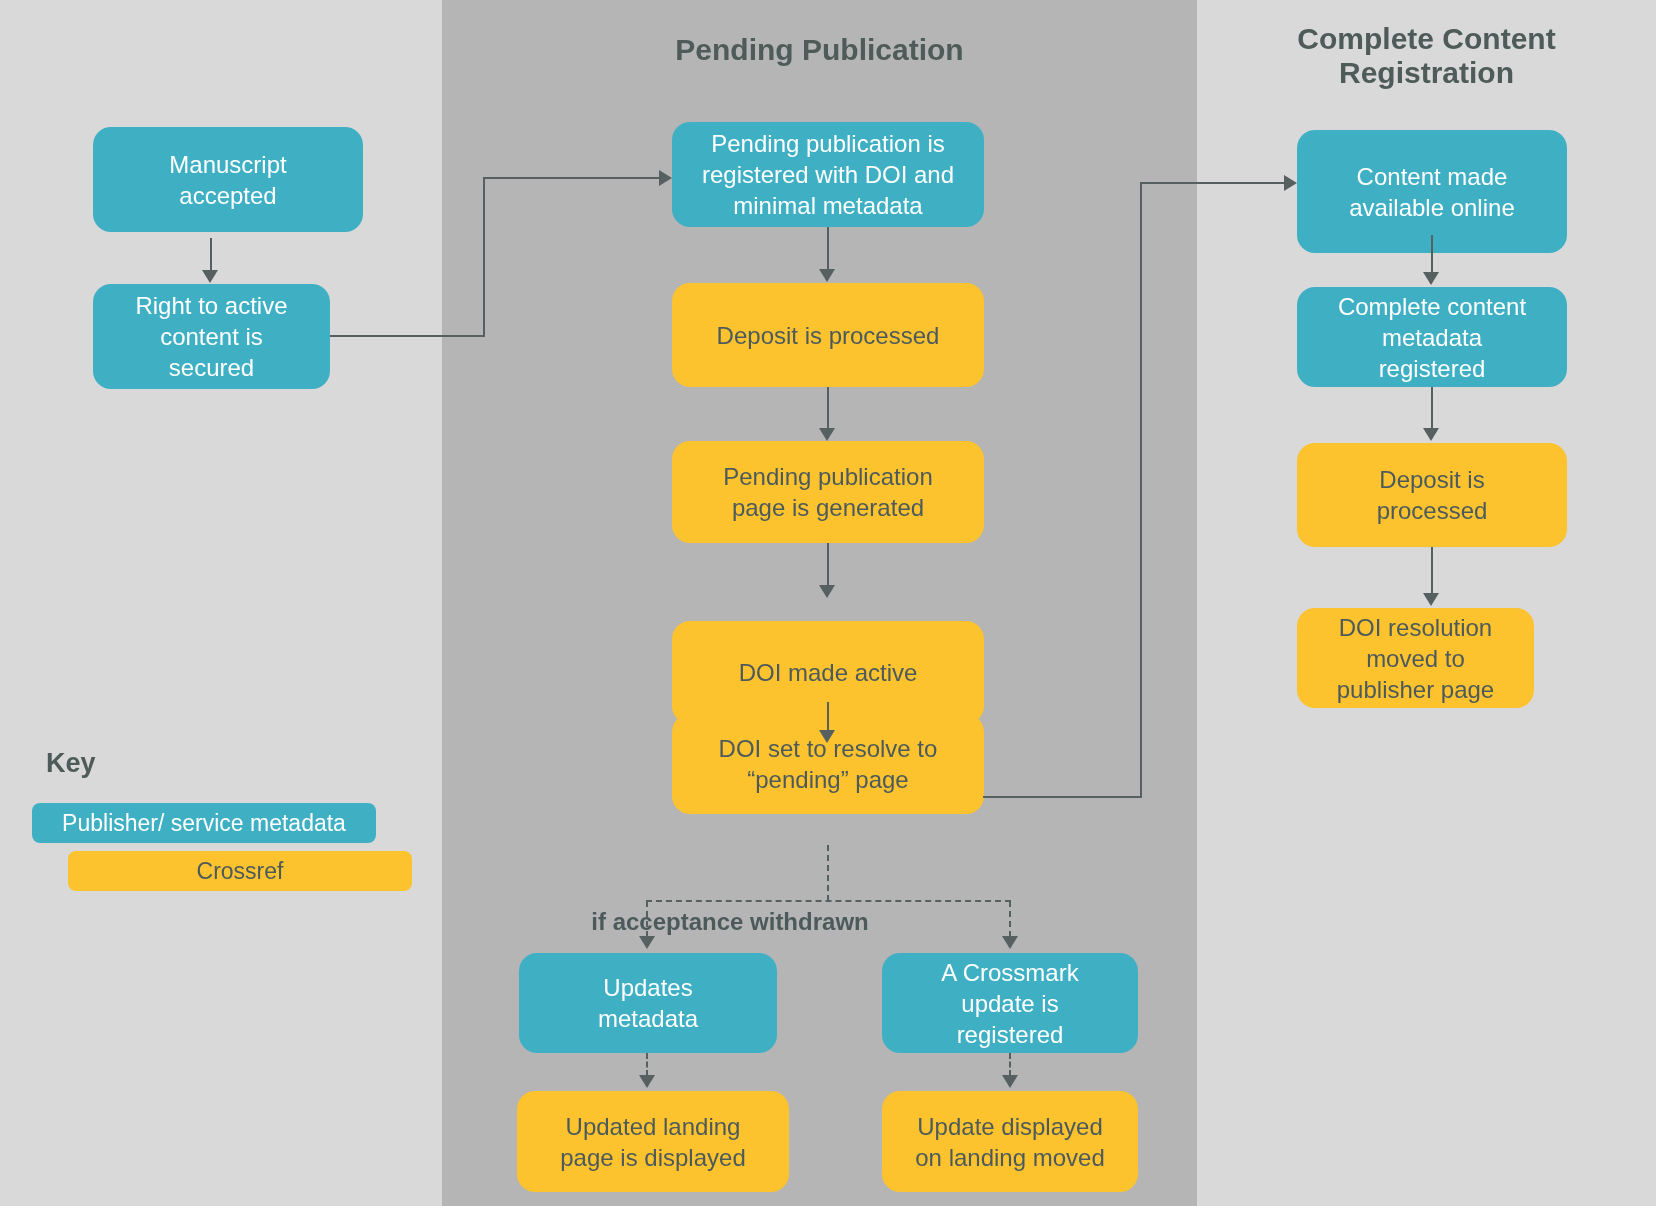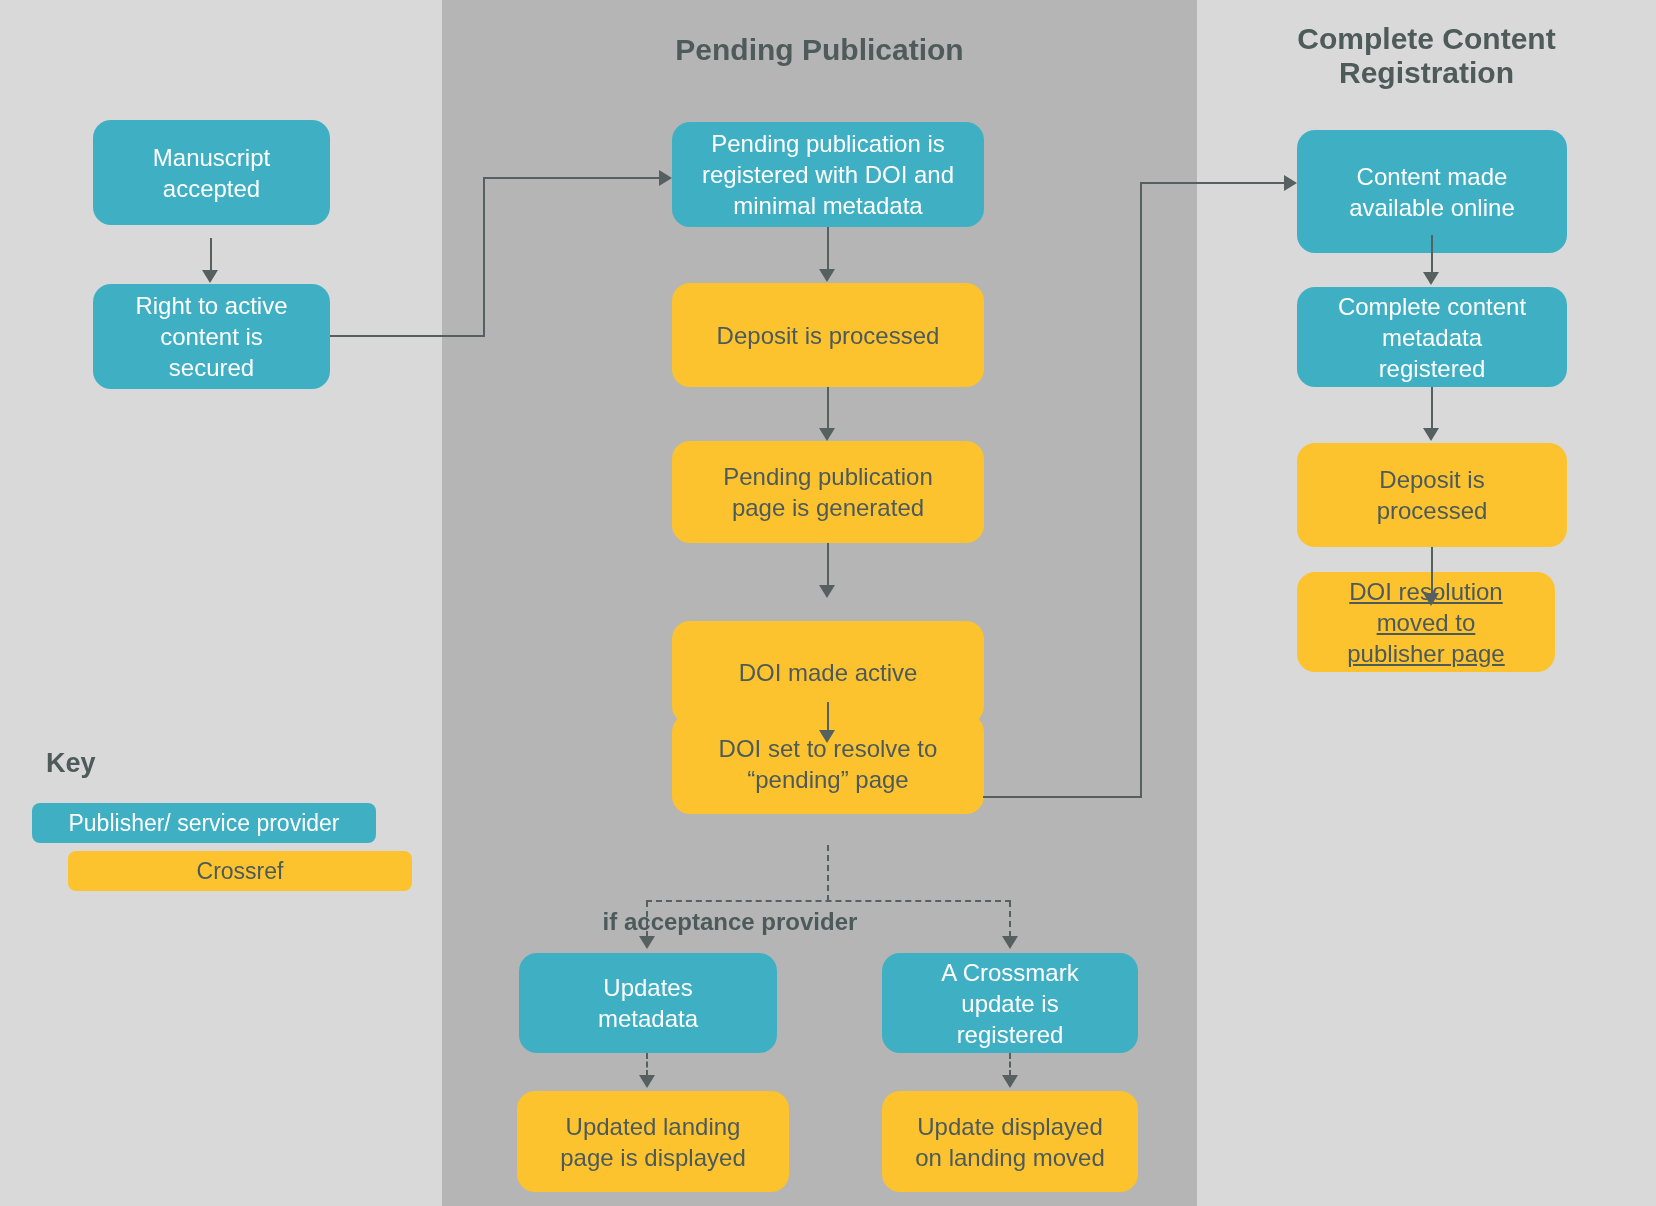--- a/index.html
+++ b/index.html
@@ -38,35 +38,35 @@
     font-size: 24px;
     line-height: 31px;
     white-space: pre-line;
     padding: 0 6px;
     box-sizing: border-box;
   }
   .teal   { background: #3FB0C4; color: #FFFFFF; }
   .yellow { background: #FCC32F; color: #4D5A5B; }
 
   
-  .n-a { left: 93px;   top: 120px;  width: 237px; height: 105px; }
+  .n-a { left: 93px;   top: 127px;  width: 270px; height: 105px; }
   .n-b { left: 93px;   top: 284px;  width: 237px; height: 105px; }
   .n-c { left: 672px;  top: 122px;  width: 312px; height: 105px; }
   .n-d { left: 672px;  top: 283px;  width: 312px; height: 104px; }
   .n-e { left: 672px;  top: 441px;  width: 312px; height: 102px; }
   .n-f { left: 672px;  top: 599px;  width: 312px; height: 103px; margin-top: 22px; }
   .n-g { left: 672px;  top: 714px;  width: 312px; height: 100px; }
   .n-h { left: 519px;  top: 953px;  width: 258px; height: 100px; }
   .n-i { left: 882px;  top: 953px;  width: 256px; height: 100px; }
   .n-j { left: 517px;  top: 1091px; width: 272px; height: 101px; }
   .n-k { left: 882px;  top: 1091px; width: 256px; height: 101px; }
   .n-l { left: 1297px; top: 130px;  width: 270px; height: 123px; }
   .n-m { left: 1297px; top: 287px;  width: 270px; height: 100px; }
   .n-n { left: 1297px; top: 443px;  width: 270px; height: 104px; }
-  .n-o { left: 1297px; top: 572px;  width: 258px; height: 100px; text-decoration: underline; }
+  .n-o { left: 1297px; top: 608px;  width: 237px; height: 100px; }
 
   
   .key-heading {
     position: absolute; left: 46px; top: 748px;
     font-weight: bold; font-size: 27px; color: #4E5B58;
   }
   .key-box {
     position: absolute;
     width: 344px; height: 40px;
     border-radius: 8px;
@@ -146,21 +146,21 @@
   <div class="node teal n-m">Complete content
 metadata
 registered</div>
   <div class="node yellow n-n">Deposit is
 processed</div>
   <div class="node yellow n-o">DOI resolution
 moved to
 publisher page</div>
 
   <div class="key-heading">Key</div>
-  <div class="key-box teal key-publisher">Publisher/ service provider</div>
+  <div class="key-box teal key-publisher">Publisher/ service metadata</div>
   <div class="key-box yellow key-crossref">Crossref</div>
 
   <div class="vline" style="left:210px;top:238px;height:33px;"></div>
   <div class="ah-down" style="left:202px;top:270px;"></div>
 
   <div class="vline" style="left:827px;top:227px;height:43px;"></div>
   <div class="ah-down" style="left:819px;top:269px;"></div>
 
   <div class="vline" style="left:827px;top:387px;height:42px;"></div>
   <div class="ah-down" style="left:819px;top:428px;"></div>
@@ -198,15 +198,15 @@
 
   <div class="vdash" style="left:1009px;top:901px;height:36px;"></div>
   <div class="ah-down" style="left:1002px;top:936px;"></div>
 
   <div class="vdash" style="left:646px;top:1053px;height:23px;"></div>
   <div class="ah-down" style="left:639px;top:1075px;"></div>
 
   <div class="vdash" style="left:1009px;top:1053px;height:23px;"></div>
   <div class="ah-down" style="left:1002px;top:1075px;"></div>
 
-  <div class="cond-label">if acceptance provider</div>
+  <div class="cond-label">if acceptance withdrawn</div>
 
 </div>
 
 </body></html>

